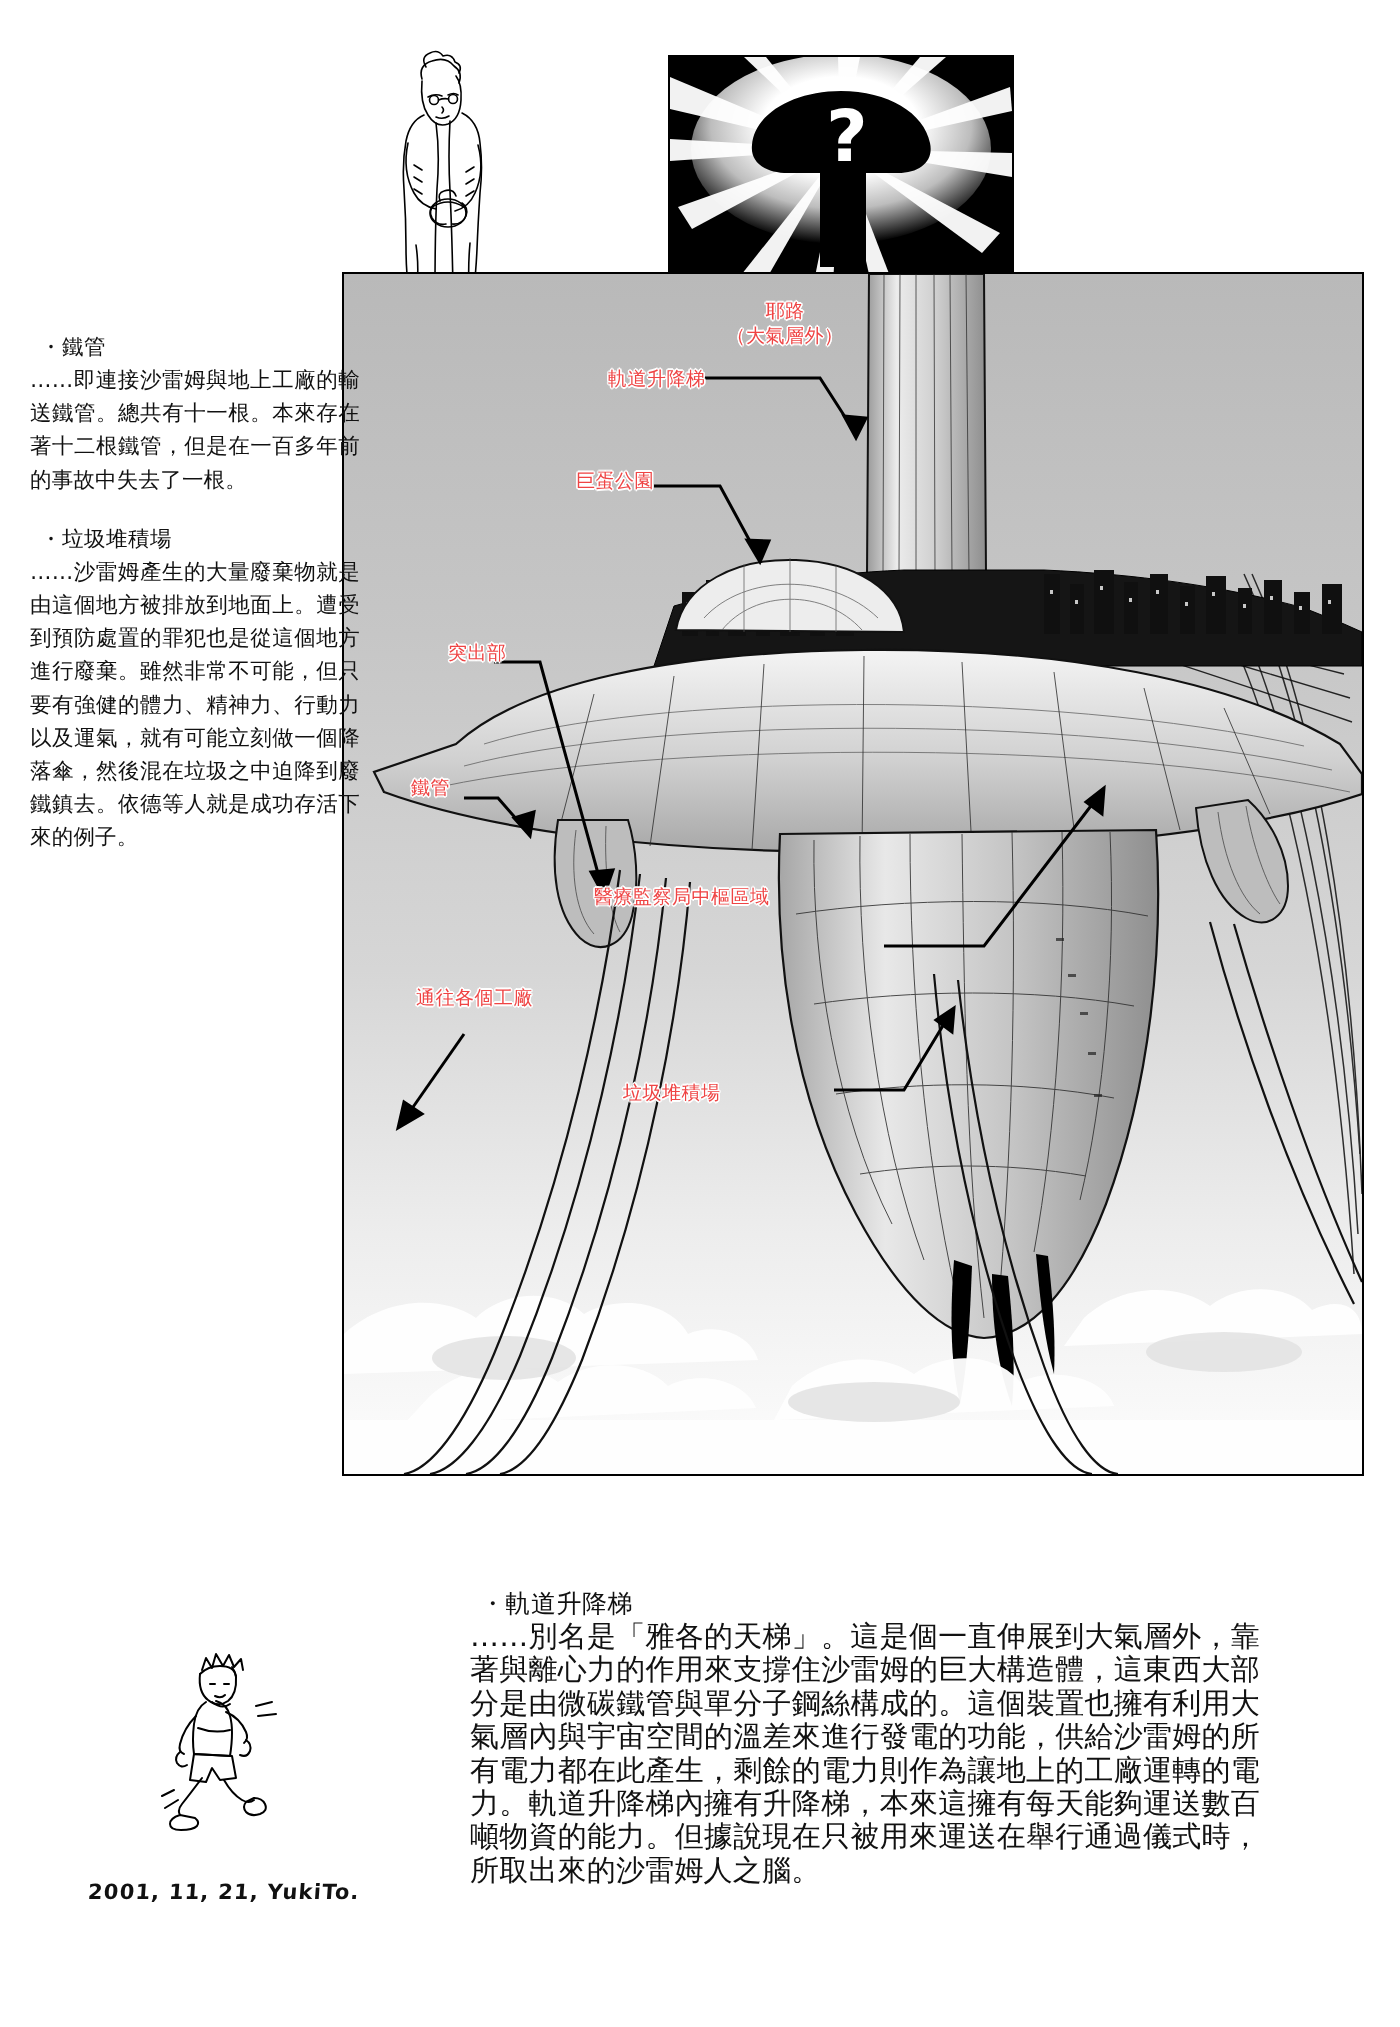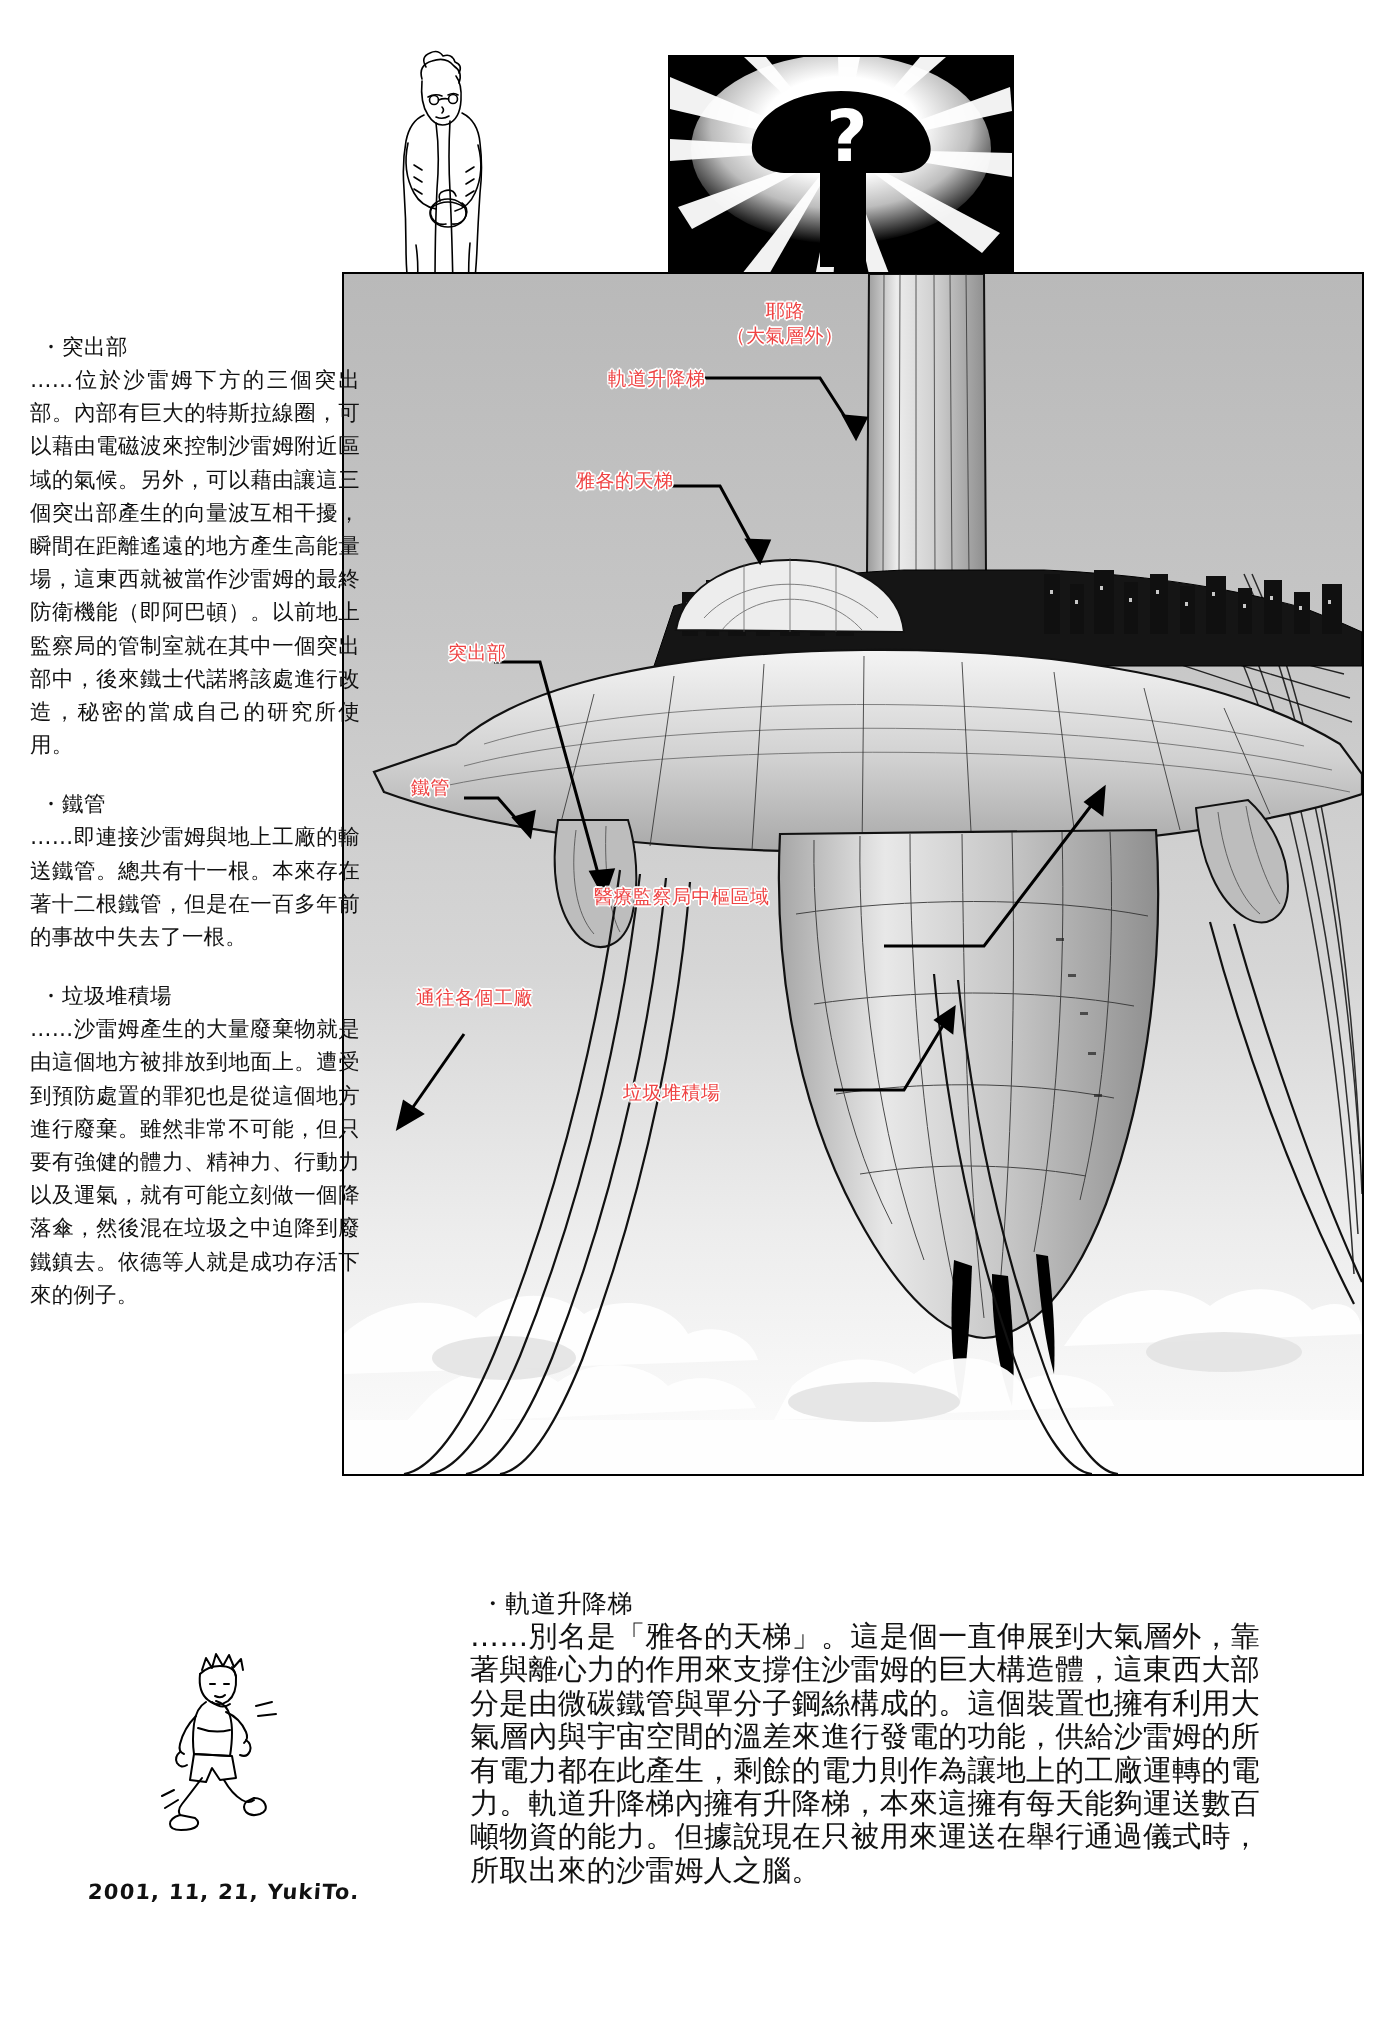--- a/index.html
+++ b/index.html
@@ -470,39 +470,35 @@
         <polygon points="610,734 592,746 608,758"></polygon>
       </g>
     </svg>
   </div>
 
   <div class="label center" style="left:700px; top:298px; width:170px;"><span>耶路
 （大氣層外）</span></div>
 
   <div class="label" style="left:608px; top:366px;font-family:Liberation Serif, serif;"><span>軌道升降梯</span></div>
 
-  <div class="label" style="left:576px; top:468px;"><span>雅各的天梯</span></div>
+  <div class="label" style="left:576px; top:468px;"><span>巨蛋公園</span></div>
 
   <div class="label" style="left:448px; top:640px;"><span>突出部</span></div>
 
   <div class="label" style="left:411px; top:775px;"><span>鐵管</span></div>
 
   <div class="label" style="left:594px; top:884px;"><span>醫療監察局中樞區域</span></div>
 
   <div class="label" style="left:416px; top:985px;"><span>通往各個工廠</span></div>
 
   <div class="label" style="left:623px; top:1080px;"><span>垃圾堆積場</span></div>
 
   <div class="left-col">
 
 
-    <div class="entry">
-      <div class="entry-title">・突出部</div>
-      <div class="entry-body">……位於沙雷姆下方的三個突出部。內部有巨大的特斯拉線圈，可以藉由電磁波來控制沙雷姆附近區域的氣候。另外，可以藉由讓這三個突出部產生的向量波互相干擾，瞬間在距離遙遠的地方產生高能量場，這東西就被當作沙雷姆的最終防衛機能（即阿巴頓）。以前地上監察局的管制室就在其中一個突出部中，後來鐵士代諾將該處進行改造，秘密的當成自己的研究所使用。</div>
-    </div>
 
     <div class="entry">
       <div class="entry-title">・鐵管</div>
       <div class="entry-body">……即連接沙雷姆與地上工廠的輸送鐵管。總共有十一根。本來存在著十二根鐵管，但是在一百多年前的事故中失去了一根。</div>
     </div>
 
     <div class="entry">
       <div class="entry-title">・垃圾堆積場</div>
       <div class="entry-body">……沙雷姆產生的大量廢棄物就是由這個地方被排放到地面上。遭受到預防處置的罪犯也是從這個地方進行廢棄。雖然非常不可能，但只要有強健的體力、精神力、行動力以及運氣，就有可能立刻做一個降落傘，然後混在垃圾之中迫降到廢鐵鎮去。依德等人就是成功存活下來的例子。</div>
     </div>

